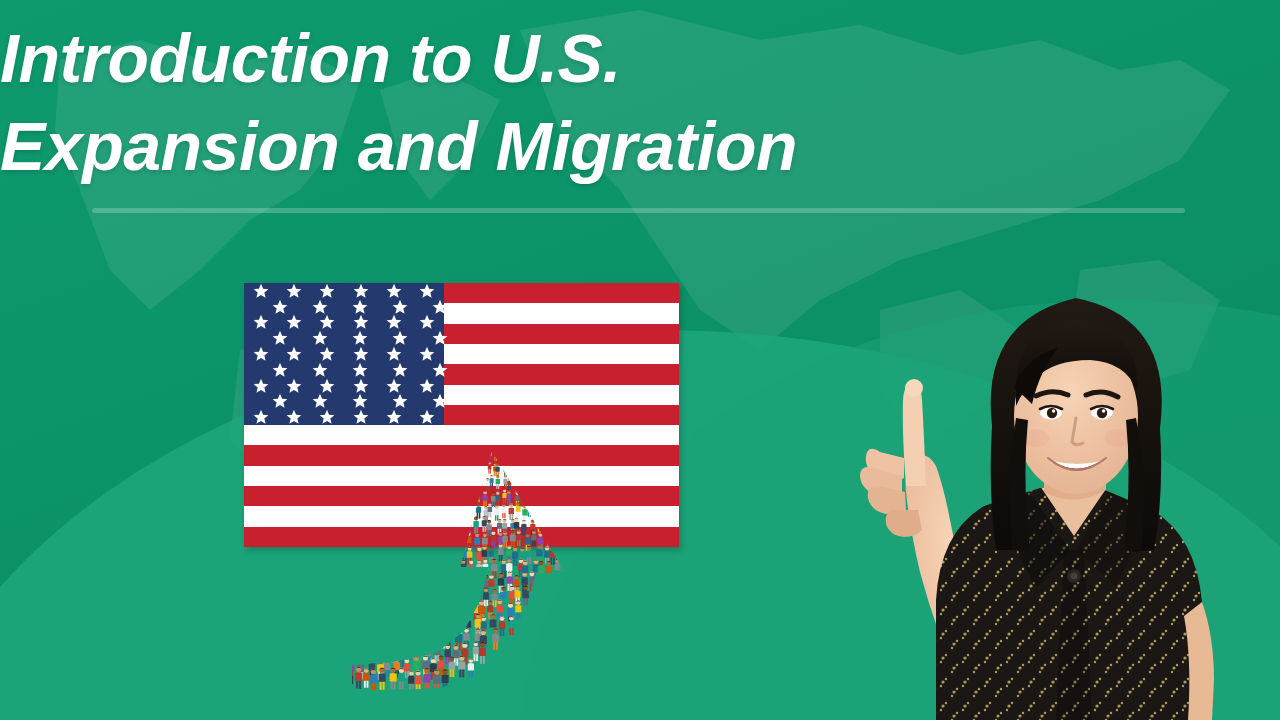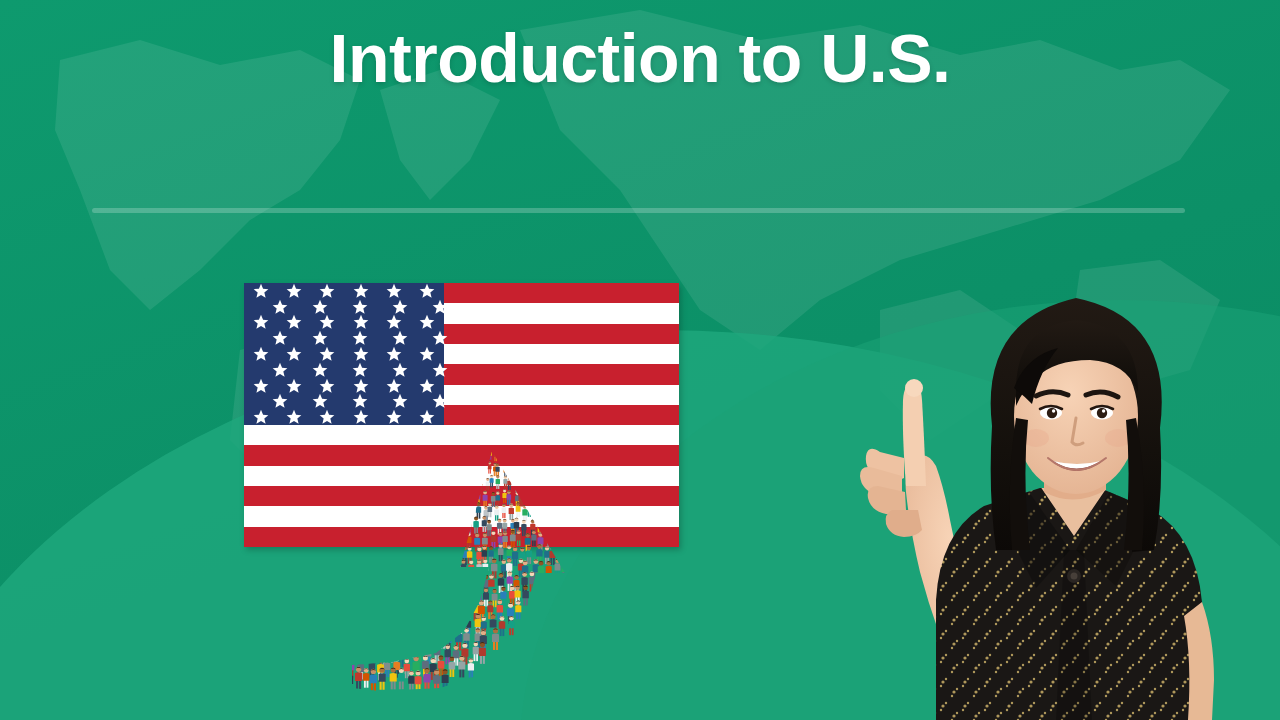--- a/index.html
+++ b/index.html
@@ -49,22 +49,22 @@
     opacity: .085;
   }
   .bg-map svg { width: 100%; height: 100%; display: block; }
 
   
   .title-block {
     position: absolute;
     left: 0;
     top: 14px;
     width: 1280px;
-    text-align: center;
     z-index: 6;
+    font-style: italic;
   }
   .title-line {
     color: #ffffff;
     font-family: "Liberation Sans", sans-serif;
     font-weight: bold;
     font-size: 68px;
     line-height: 88px;
     letter-spacing: -0.5px;
     text-shadow: 0 2px 5px rgba(0,0,0,.16);
     white-space: nowrap;
@@ -165,20 +165,21 @@
         <path d="M240 380 L320 360 L370 410 L340 480 L280 520 L230 470 Z"></path>
       </g>
     </svg>
   </div>
 
   <div class="bg-circle"></div>
   <div class="bg-circle-2"></div>
 
   <div class="title-block">
     <div class="title-line">Introduction to U.S.</div>
+    <div class="title-line">Expansion and Migration</div>
   </div>
   <div class="divider"></div>
 
   <div class="flag">
     <div id="stripes">
         <div class="stripe red" style="top: 0px; height: 20.3077px; background: rgb(200, 32, 46);"></div>
         <div class="stripe white" style="top: 20.3077px; height: 20.3077px; background: rgb(255, 255, 255);"></div>
         <div class="stripe red" style="top: 40.6154px; height: 20.3077px; background: rgb(200, 32, 46);"></div>
         <div class="stripe white" style="top: 60.9231px; height: 20.3077px; background: rgb(255, 255, 255);"></div>
         <div class="stripe red" style="top: 81.2308px; height: 20.3077px; background: rgb(200, 32, 46);"></div>

